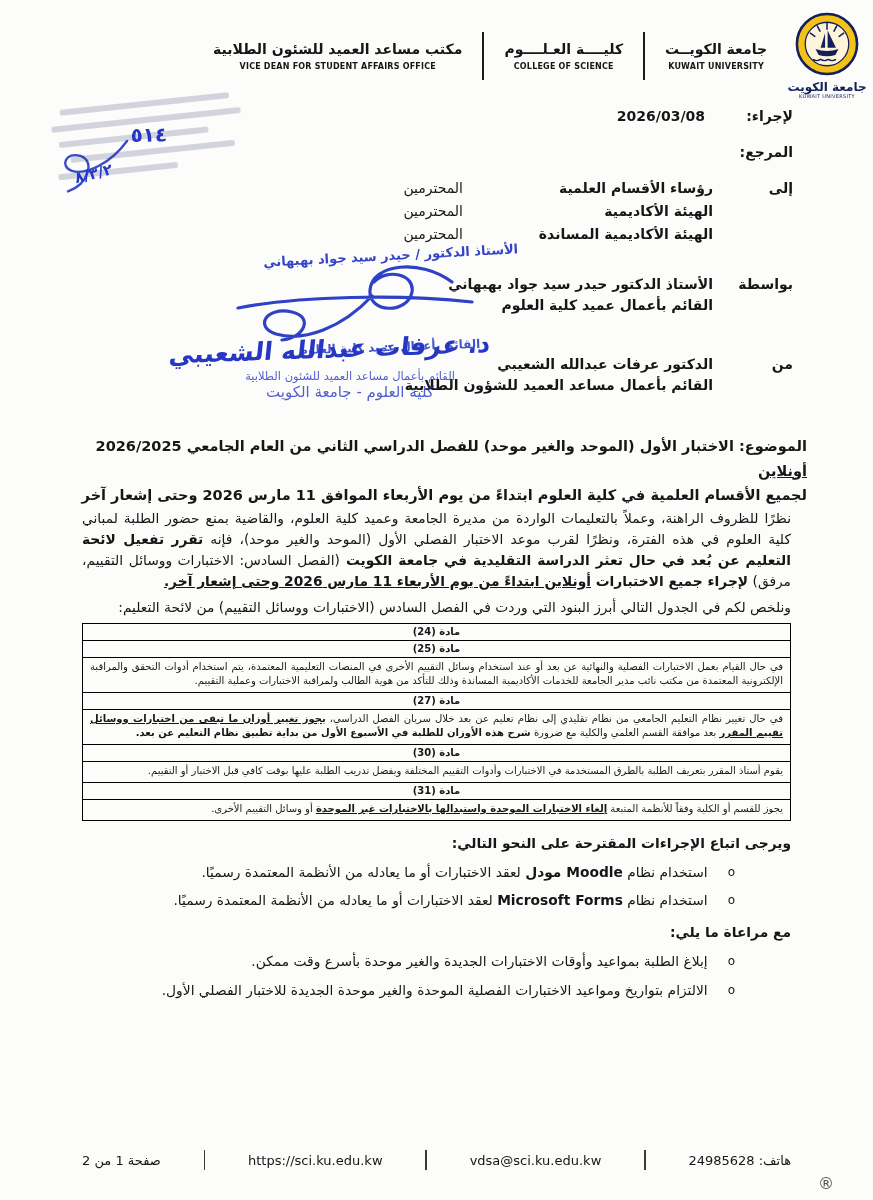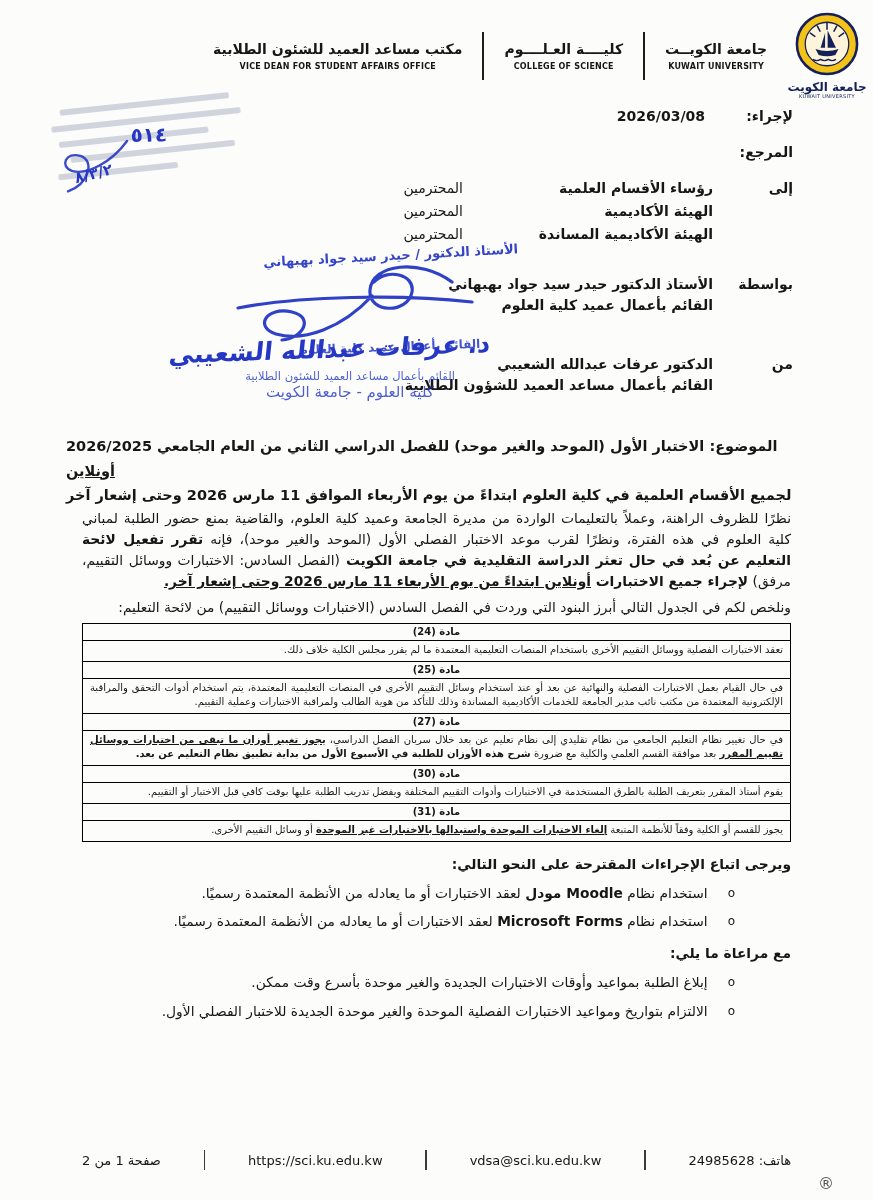--- a/index.html
+++ b/index.html
@@ -32,21 +32,21 @@
   .to-block{position:absolute;top:180px;right:80px;width:600px;font-size:14px}
   .addr-row{display:grid;grid-template-columns:80px 250px auto;direction:rtl;margin-bottom:7px}
   .addr-title{font-weight:bold;text-align:right}
   .addr-hon{text-align:right}
   .addr-label{font-weight:bold}
   .via-block{position:absolute;top:276px;right:80px;display:grid;grid-template-columns:80px auto;direction:rtl;font-size:14px}
   .from-block{position:absolute;top:356px;right:80px;display:grid;grid-template-columns:80px auto;direction:rtl;font-size:14px}
   .addr-line{font-weight:bold;margin-bottom:5px}
 
   
-  .subject{position:absolute;top:434px;left:66px;right:66px;text-align:left;font-size:14.5px;font-weight:bold;line-height:1.7}
+  .subject{position:absolute;top:434px;left:66px;right:66px;text-align:right;font-size:14.5px;font-weight:bold;line-height:1.7}
 
   
   .flow{position:absolute;top:508px;right:82px;left:82px;font-size:13.8px;line-height:1.52;text-align:justify}
   .flow p{margin:0 0 5px}
   .rules-table{border:1.7px solid #000;margin-top:3px;font-size:10px;line-height:1.4}
   .rt-head{font-weight:bold;text-align:center;border-bottom:1.3px solid #000;padding:1px 0}
   .rt-head + .rt-body + .rt-head{border-top:1.3px solid #000}
   .rt-body{padding:2px 7px 4px;text-align:justify}
   .intro{font-weight:bold;margin:12px 0 9px !important;text-align:right}
   .bullet-row{display:flex;direction:rtl;padding-right:56px;margin-bottom:9px;gap:20px;text-align:right;line-height:1.4}
@@ -204,21 +204,20 @@
   </div>
 
   <div class="flow">
 
     <p><span>نظرًا للظروف الراهنة، وعملاً بالتعليمات الواردة من مديرة الجامعة وعميد كلية العلوم، والقاضية بمنع حضور الطلبة لمباني كلية العلوم في هذه الفترة، ونظرًا لقرب موعد الاختبار الفصلي الأول (الموحد والغير موحد)، فإنه </span><span class="bold">تقرر تفعيل لائحة التعليم عن بُعد في حال تعثر الدراسة التقليدية في جامعة الكويت </span><span>(الفصل السادس: الاختبارات ووسائل التقييم، مرفق) </span><span class="bold">لإجراء جميع الاختبارات </span><span class="bold u">أونلاين ابتداءً من يوم الأربعاء 11 مارس 2026 وحتى إشعار آخر.</span></p>
 
     <p>ونلخص لكم في الجدول التالي أبرز البنود التي وردت في الفصل السادس (الاختبارات ووسائل التقييم) من لائحة التعليم:</p>
 
     <div class="rules-table">
       <div class="rt-head">مادة (24)</div>
-      <div class="rt-body"><span>تعقد الاختبارات الفصلية ووسائل التقييم الأخرى باستخدام المنصات التعليمية المعتمدة ما لم يقرر مجلس الكلية خلاف ذلك.</span></div>
 
       <div class="rt-head">مادة (25)</div>
       <div class="rt-body"><span>في حال القيام بعمل الاختبارات الفصلية والنهائية عن بعد أو عند استخدام وسائل التقييم الأخرى في المنصات التعليمية المعتمدة، يتم استخدام أدوات التحقق والمراقبة الإلكترونية المعتمدة من مكتب نائب مدير الجامعة للخدمات الأكاديمية المساندة وذلك للتأكد من هوية الطالب ولمراقبة الاختبارات وعملية التقييم.</span></div>
 
       <div class="rt-head">مادة (27)</div>
       <div class="rt-body"><span>في حال تغيير نظام التعليم الجامعي من نظام تقليدي إلى نظام تعليم عن بعد خلال سريان الفصل الدراسي، </span><span class="bold u">يجوز تغيير أوزان ما تبقى من اختبارات ووسائل تقييم المقرر</span><span> بعد موافقة القسم العلمي والكلية مع ضرورة </span><span class="bold">شرح هذه الأوزان للطلبة في الأسبوع الأول من بداية تطبيق نظام التعليم عن بعد.</span></div>
 
       <div class="rt-head">مادة (30)</div>
       <div class="rt-body"><span>يقوم أستاذ المقرر بتعريف الطلبة بالطرق المستخدمة في الاختبارات وأدوات التقييم المختلفة ويفضل تدريب الطلبة عليها بوقت كافي قبل الاختبار أو التقييم.</span></div>
 

